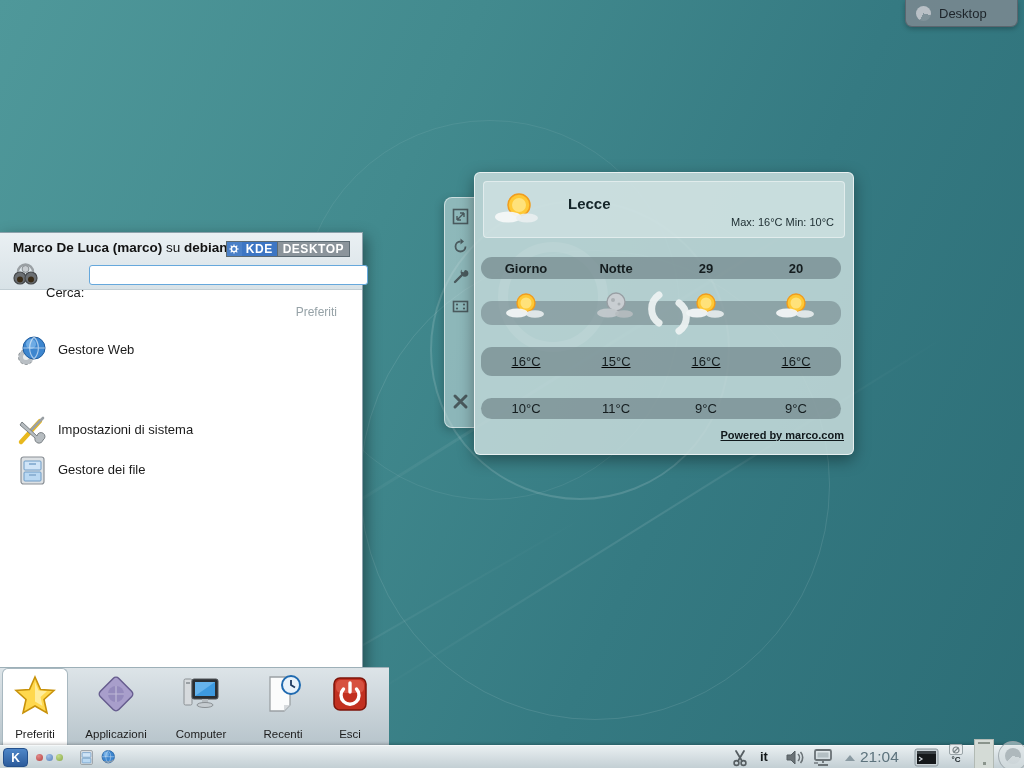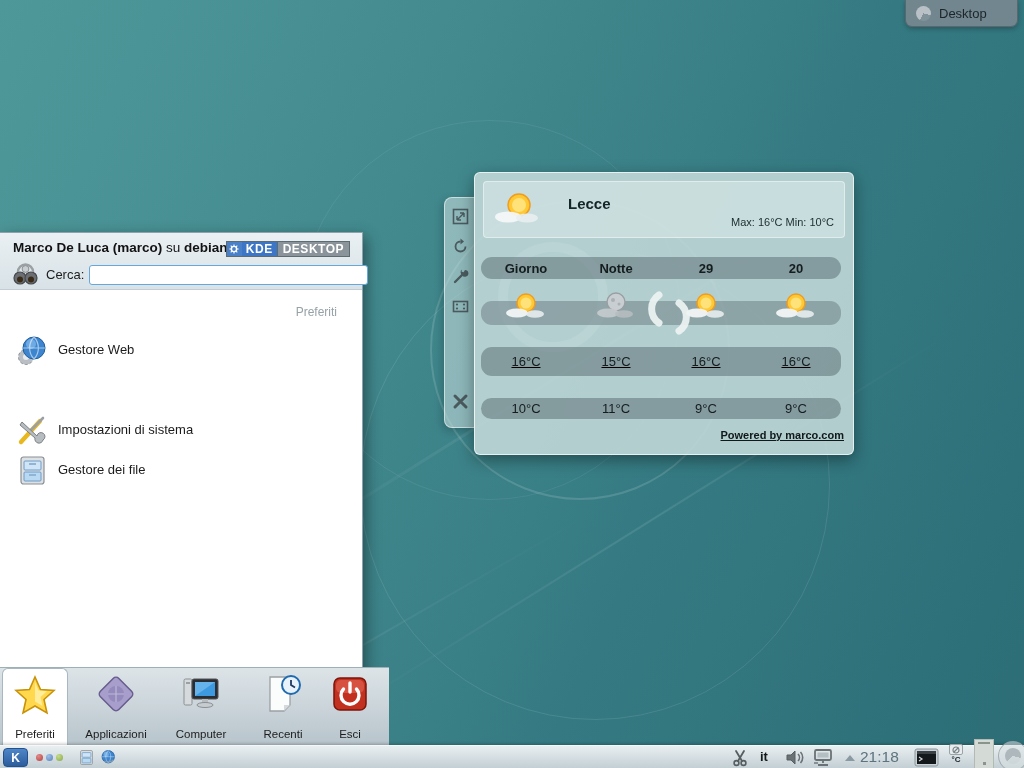--- a/index.html
+++ b/index.html
@@ -61,21 +61,21 @@
   .ko-head { position:absolute; left:0; top:0; width:100%; height:57px;
       background:linear-gradient(#eaf0f3,#d8e2e7); border-bottom:1px solid #c2ced4; }
   .ko-title { position:absolute; left:13px; top:7px; font-size:13.5px; color:#121212; }
   .ko-title .b { font-weight:bold; }
   .ko-badge { position:absolute; right:12px; top:8px; height:16px; display:flex; align-items:stretch;
       border:1px solid #5d6b73; font-size:12px; font-weight:bold; letter-spacing:0.5px; }
   .ko-badge .seg-ico { width:15px; background:#4a80c8; display:flex; align-items:center; justify-content:center; }
   .ko-badge .seg-kde { background:#3d76c4; color:#fff; display:flex; align-items:center; padding:0 4px; }
   .ko-badge .seg-dt  { background:#8b949b; color:#fff; display:flex; align-items:center; padding:0 5px; border-left:1px solid #5d6b73; }
   .ko-search-ico { position:absolute; left:12px; top:28px; width:27px; height:27px; }
-  .ko-search-label { position:absolute; left:46px; top:34px; font-size:13px; color:#1c1c1c; }
+  .ko-search-label { position:absolute; left:46px; top:52px; font-size:13px; color:#1c1c1c; }
   .ko-search-input { position:absolute; left:89px; top:32px; width:279px; height:20px;
       border:1px solid #66a8dc; border-radius:3px; background:#fff; font-size:12px; padding:0 5px; outline:none; }
   .ko-section { position:absolute; right:25px; top:72px; font-size:12px; color:#96a2a7; }
   .ko-item { position:absolute; left:0; width:388px; height:40px; cursor:pointer; }
   .ko-item .iico { position:absolute; left:16px; top:3px; width:33px; height:33px; }
   .ko-item .ilabel { position:absolute; left:58px; top:11px; font-size:13px; color:#1b1b1b; }
   .ko-tabs { position:absolute; left:0; top:434px; width:389px; height:79px;
       background:linear-gradient(#dde4e8,#b7c4cb); border-top:1px solid #9db0b8; }
   .ko-tab { position:absolute; top:0; height:79px; cursor:pointer; }
   .ko-tab.active { background:#fff; border:1px solid #a8b8c0; border-bottom:none; border-radius:6px 6px 0 0; }
@@ -408,21 +408,21 @@
   </div>
   <div class="p-ico" style="left:812px;top:2px;width:22px;height:19px">
     <svg viewBox="0 0 22 19">
         <rect x="3" y="2" width="16" height="10" rx="1.5" fill="none" stroke="#6a7276" stroke-width="1.8"></rect>
         <rect x="5.5" y="4.5" width="11" height="5" fill="#9aa6ac" opacity="0.6"></rect>
         <path d="M11 12 v3 M6 17 h10" stroke="#6a7276" stroke-width="1.8"></path>
         <path d="M2 15 h4" stroke="#6a7276" stroke-width="1.4"></path>
       </svg>
   </div>
   <div class="tray-triangle"></div>
-  <span class="clock">21:18</span>
+  <span class="clock">21:04</span>
   <div class="p-ico" style="left:914px;top:2px;width:25px;height:19px">
     <svg viewBox="0 0 25 19">
         <rect x="1" y="1" width="23" height="17" rx="2" fill="#c9d2d6" stroke="#8a969c" stroke-width="1"></rect>
         <rect x="3" y="3" width="19" height="13" fill="#15181a"></rect>
         <rect x="3" y="3" width="19" height="3" fill="#3a4044"></rect>
         <path d="M5 9 l3 2 -3 2" stroke="#cfd6da" stroke-width="1.2" fill="none"></path>
       </svg>
   </div>
   <div class="wx-tray">
     <div class="box">

